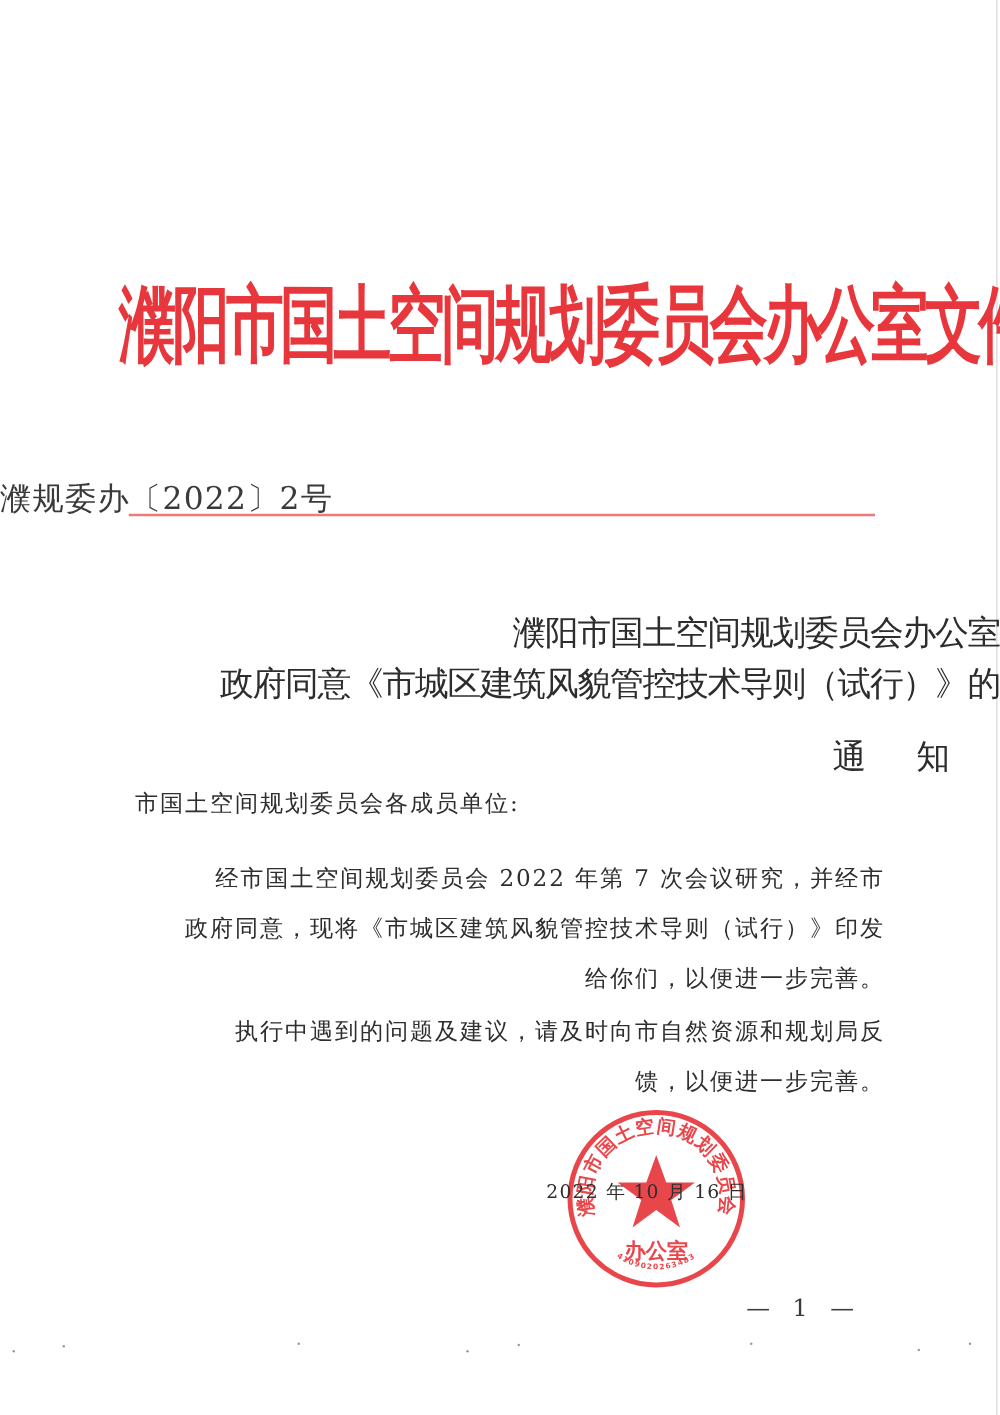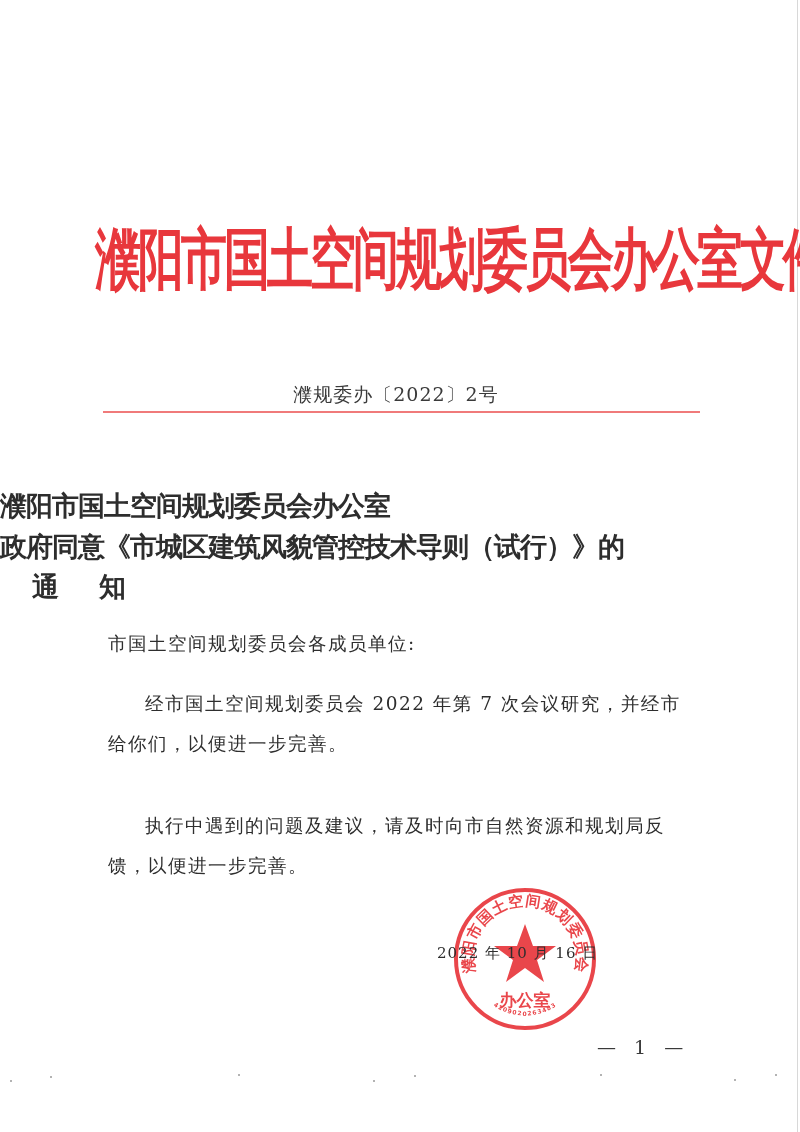--- a/index.html
+++ b/index.html
@@ -7,38 +7,38 @@
          font-family: "DejaVu Serif", "Liberation Serif", serif; color: #2a2a2a; }
   .page { position: absolute; left: 0; top: 0; width: 800px; height: 1132px; background: #fff; }
   .right-edge { position: absolute; right: 2px; top: 0; width: 1px; height: 1132px; background: #d8d8d8; }
 
   .red-title { position: absolute; left: 95px; top: 214px; width: 620px; height: 90px;
                color: #e8373c; font-family: "DejaVu Sans", "Liberation Sans", sans-serif;
                font-weight: bold; font-size: 46px; line-height: 90px; white-space: nowrap;
                letter-spacing: -3px; transform: scaleY(1.45); transform-origin: left center;
                text-align: left; }
 
-  .doc-number { position: absolute; left: 0; width: 792px; top: 382px; text-align: center;
-                font-size: 19px; color: #3a3a3a; letter-spacing: 1px; }
+  .doc-number { position: absolute; left: 0; width: 792px; top: 382px; 
+                font-size: 25px; color: #3a3a3a; letter-spacing: 1px; }
   .red-rule { position: absolute; left: 103px; top: 411px; width: 597px; height: 2px; background: #f07a7a; }
 
-  .heading { position: absolute; left: 0; width: 800px; text-align: left;
-             font-family: "DejaVu Serif", "Liberation Serif", serif; font-weight: bold;
+  .heading { position: absolute; left: 0; width: 800px; text-align: right;
+             font-family: "DejaVu Serif", "Liberation Serif", serif; font-weight: normal;
              color: #2d2d2d; font-size: 27px; letter-spacing: -1px; }
   .h1 { top: 488px; }
   .h2 { top: 529px; }
-  .h3 { top: 569px; letter-spacing: 40px; padding-left: 32px; box-sizing: border-box; }
+  .h3 { top: 587px; letter-spacing: 40px; padding-left: 32px; box-sizing: border-box; }
 
   .body-text { position: absolute; left: 108px; width: 600px; font-size: 18.5px; color: #2e2e2e;
                line-height: 40px; letter-spacing: 1.5px; }
   .p-salutation { top: 624px; }
   .p1 { top: 684px; }
   .p2 { top: 806px; font-family: Liberation Serif, serif; }
   .indent { display: block; text-indent: 37px; }
-  .line { display: block; white-space: nowrap; }
+  .line { display: block; white-space: nowrap; text-align: right; }
 
   .date { position: absolute; left: 437px; top: 944px; font-size: 15px; color: #2e2e2e; letter-spacing: 1px; z-index: 3; }
 
   .seal { position: absolute; left: 452px; top: 886px; width: 146px; height: 146px; z-index: 2; opacity: 0.92; }
 
   .page-number { position: absolute; left: 597px; top: 1036px; font-size: 19px; color: #3a3a3a; letter-spacing: 6px; }
 
   .speck { position: absolute; width: 2px; height: 2px; background: #9a9a9a; border-radius: 1px; }
 </style>
 </head>
@@ -53,20 +53,21 @@
   <div class="red-rule"></div>
 
   <div class="heading h1">濮阳市国土空间规划委员会办公室</div>
   <div class="heading h2">政府同意《市城区建筑风貌管控技术导则（试行）》的</div>
   <div class="heading h3">通知</div>
 
   <div class="body-text p-salutation">市国土空间规划委员会各成员单位:</div>
 
   <div class="body-text p1">
     <span class="line indent">经市国土空间规划委员会 2022 年第 7 次会议研究，并经市</span>
+    <span class="line">政府同意，现将《市城区建筑风貌管控技术导则（试行）》印发</span>
     <span class="line">给你们，以便进一步完善。</span>
   </div>
 
   <div class="body-text p2">
     <span class="line indent">执行中遇到的问题及建议，请及时向市自然资源和规划局反</span>
     <span class="line">馈，以便进一步完善。</span>
   </div>
 
   <svg class="seal" viewBox="0 0 146 146">
     <defs>

